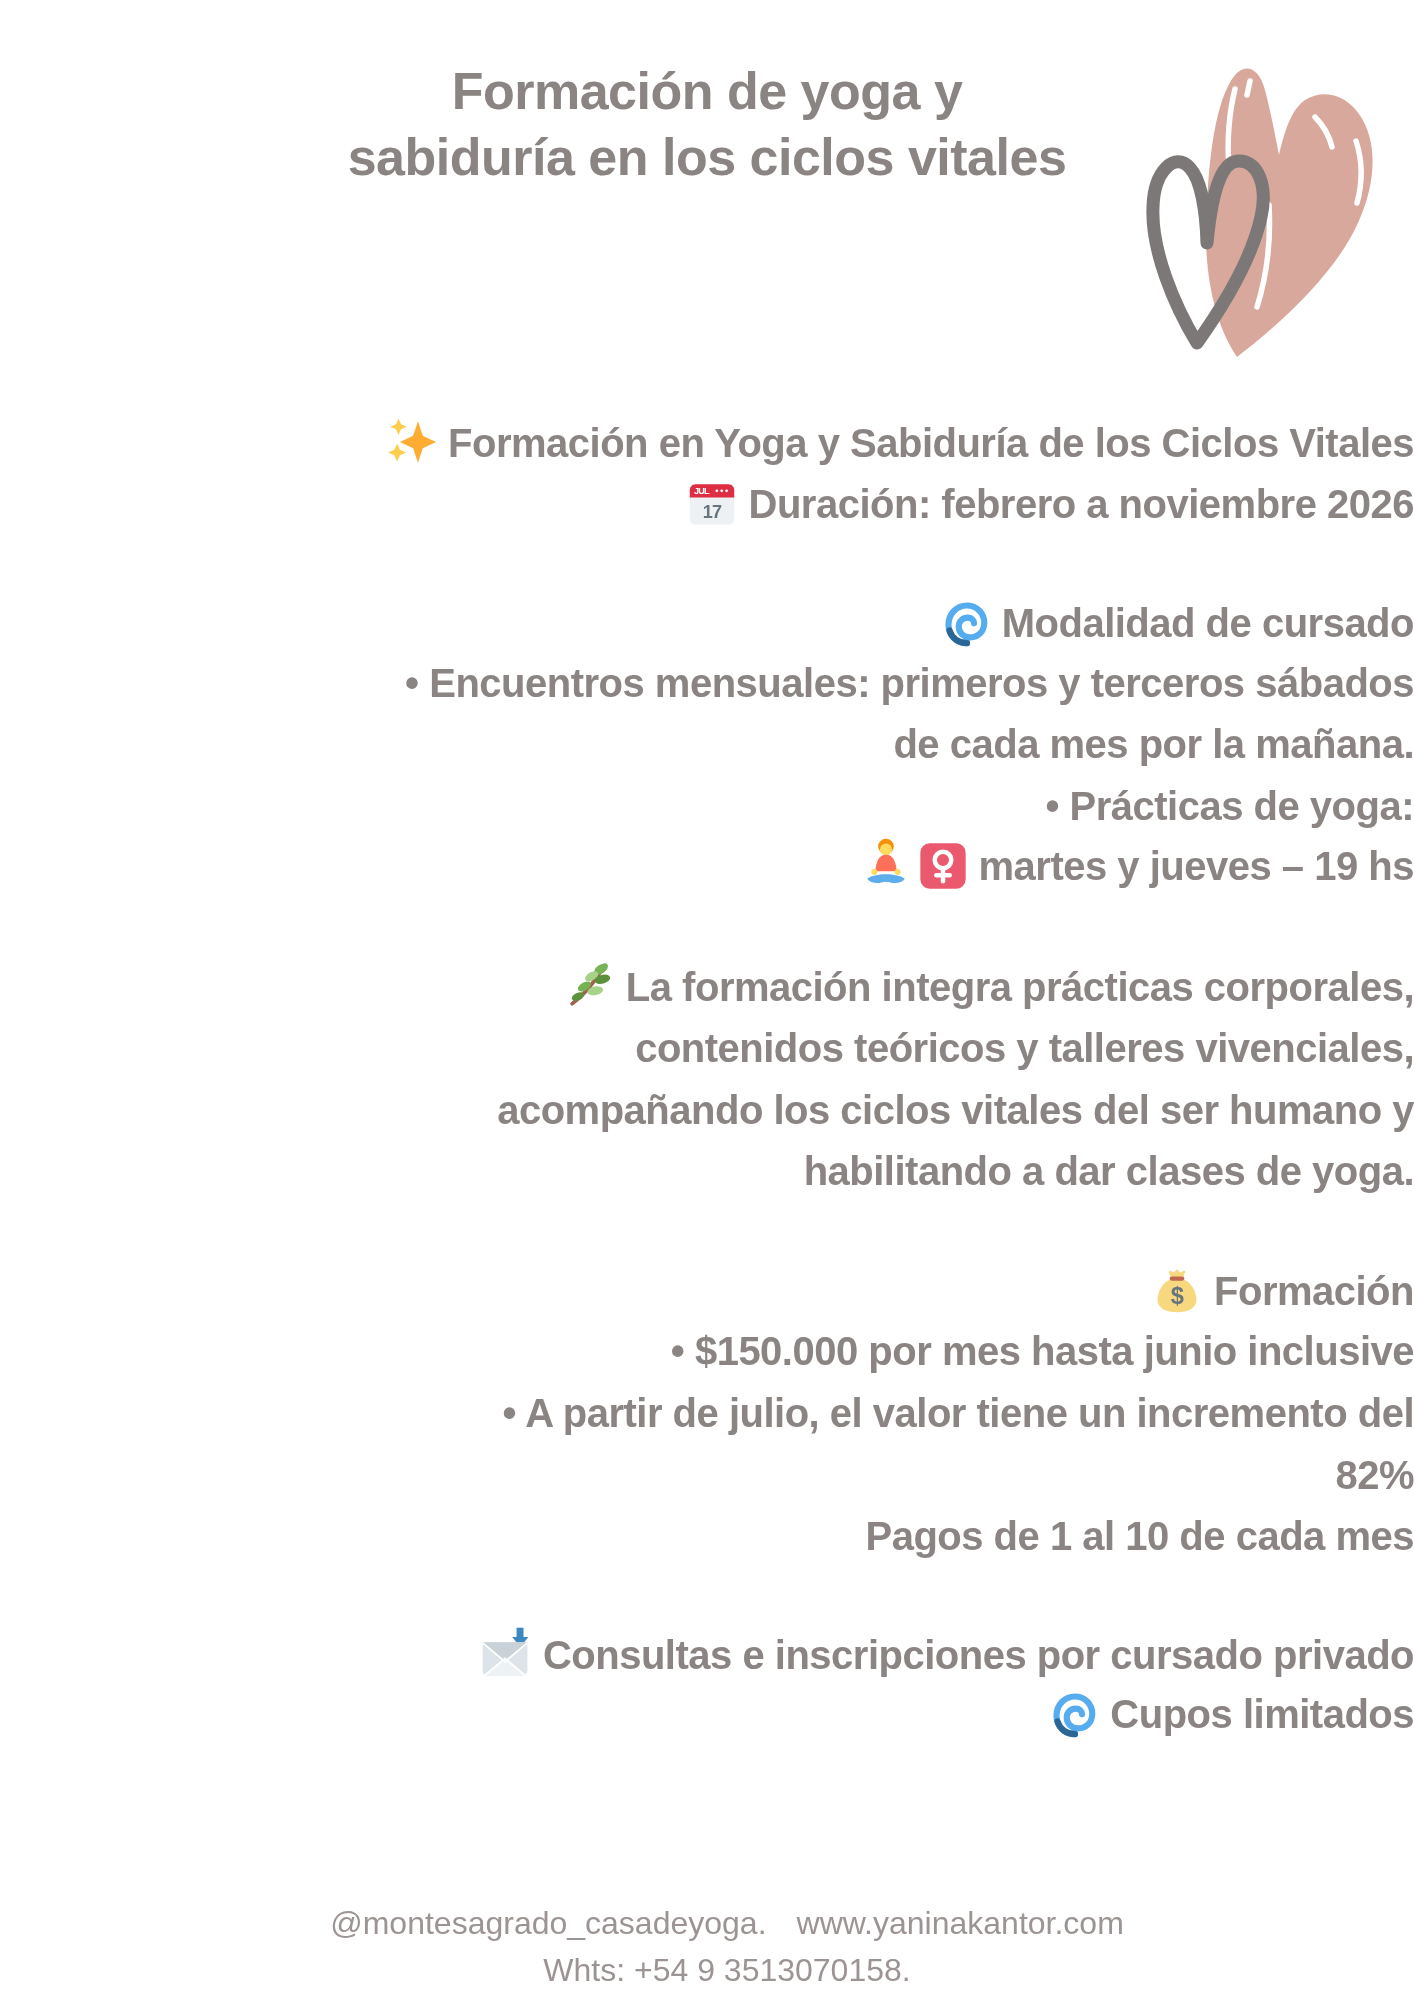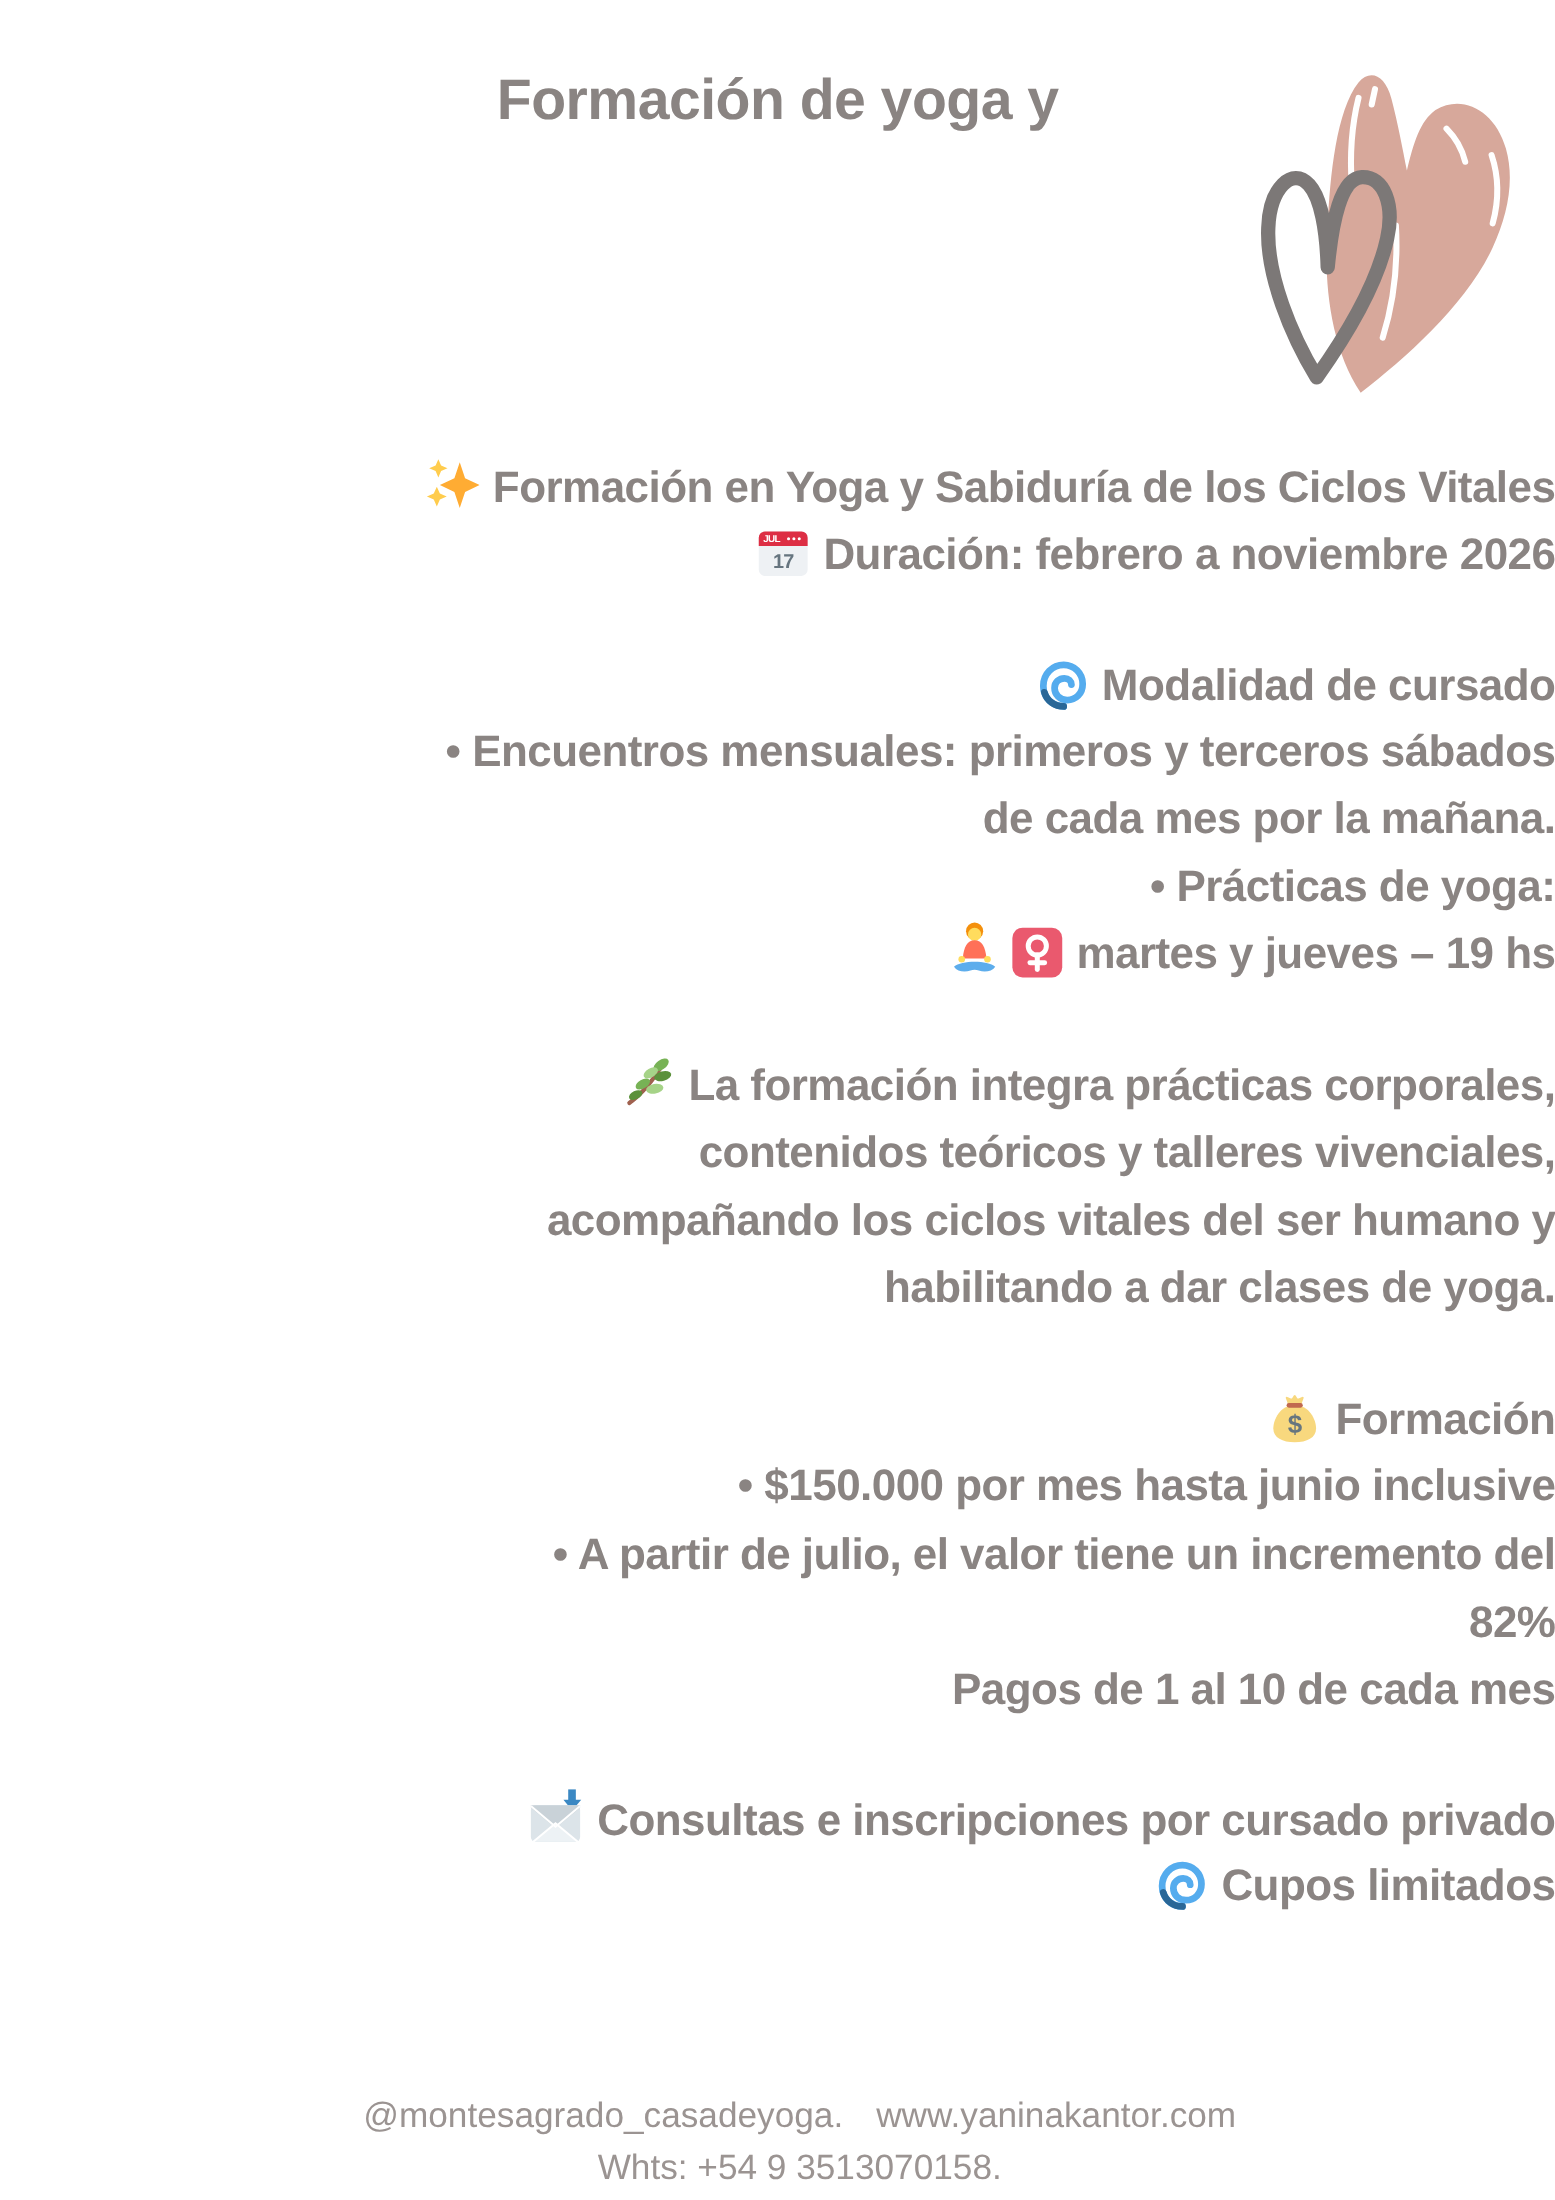--- a/index.html
+++ b/index.html
@@ -28,20 +28,21 @@
   svg{display:inline-block;}
   svg text{font-family:"Liberation Sans", sans-serif;}
 </style>
 </head>
 <body>
 
 <div class="page">
 
   <div class="title">
     <div>Formación de yoga y</div>
+    <div>sabiduría en los ciclos vitales</div>
   </div>
 
   <div class="heart-wrap">
     <svg width="270" height="320" viewBox="0 0 270 320">
       <g>
         <path fill="#d7a89b" d="M118 302 C 90 260 84 200 88 150 C 90 105 96 45 116 20 C 126 8 140 12 146 35 C 152 58 156 80 160 100 C 166 75 172 55 186 45 C 210 30 240 45 250 80 C 258 108 252 140 238 170 C 215 220 160 270 118 302 Z"></path>
         <g fill="none" stroke="#ffffff" stroke-width="5.5" stroke-linecap="round">
           <path d="M116 34 C 110 58 108 88 110 115"></path>
           <path d="M131 26 L128 40"></path>
           <path d="M237 86 C 243 104 244 126 238 148"></path>

